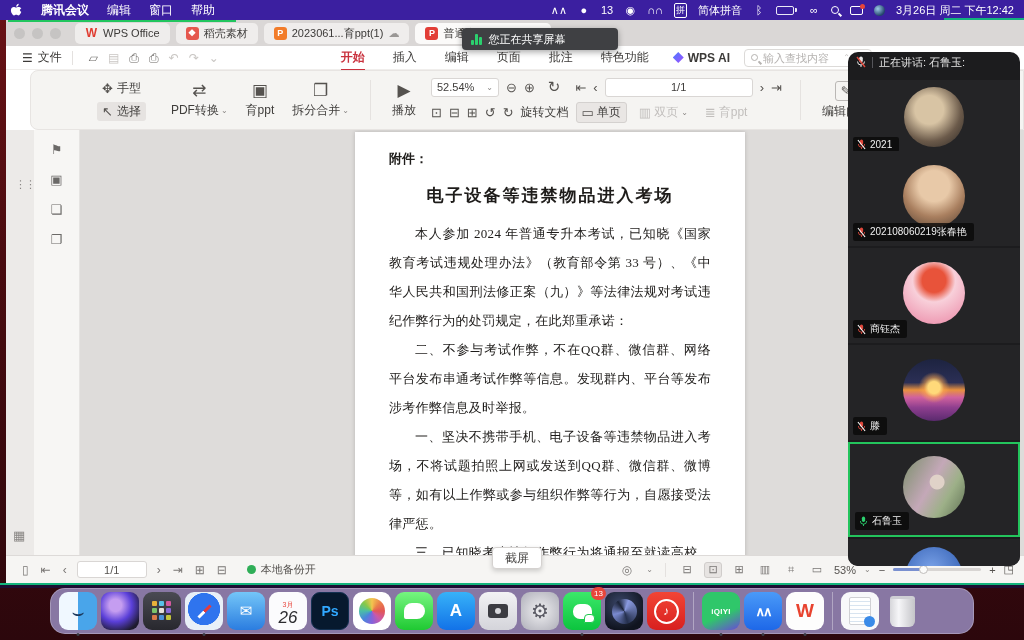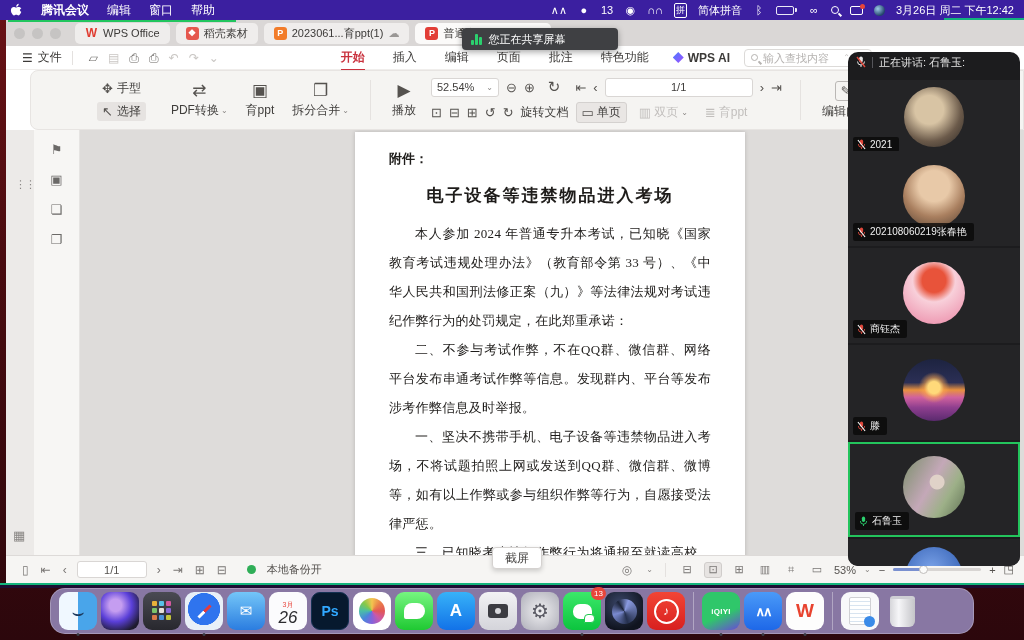--- a/index.html
+++ b/index.html
@@ -94,21 +94,21 @@
   .page{position:absolute;left:349px;top:2px;width:390px;height:600px;background:#fff;box-shadow:0 0 4px rgba(0,0,0,.18);
     font-family:"Liberation Serif", serif;color:#1e1c1a;padding:18px 34px 0;}
   .attach{font-size:13px;font-weight:bold;}
   .doc-title{text-align:center;font-size:17px;font-weight:bold;letter-spacing:2px;margin-top:16px;}
   .page p{font-size:13px;line-height:29px;text-align:justify;text-indent:2em;letter-spacing:.3px;}
   .page .p1{margin-top:12px;}
   
   .statusbar{position:absolute;left:0;bottom:0;width:100%;height:28px;background:#f6f5f3;border-top:1px solid #dddad8;display:flex;align-items:center;font-size:11px;color:#55524f;padding:0 10px;}
   .st-ico{font-size:12px;color:#7a7775;margin:0 6px;}
   .st-navbox{width:70px;height:17px;border:1px solid #d9d6d4;border-radius:3px;background:#fff;display:flex;align-items:center;justify-content:center;margin:0 4px;}
-  .backup{display:flex;align-items:center;gap:11px;margin-left:14px;}
+  .backup{display:flex;align-items:center;gap:5px;margin-left:14px;}
   .gdot{width:9px;height:9px;border-radius:50%;background:#2fae57;display:inline-block;}
   .st-right{margin-left:auto;display:flex;align-items:center;gap:8px;}
   .st-box{width:18px;height:16px;border-radius:3px;display:flex;align-items:center;justify-content:center;font-size:11px;color:#7a7775;}
   .st-box.sel{background:#e7e4e2;border:1px solid #d0cdcb;}
   .slider{position:relative;width:88px;height:3px;background:#d8d5d3;border-radius:2px;}
   .slider .fill{position:absolute;left:0;top:0;height:3px;width:30px;background:#7a90d0;border-radius:2px;}
   .slider .knob{position:absolute;left:26px;top:-3px;width:9px;height:9px;border-radius:50%;background:#fbfbfa;border:1px solid #c0bdbb;}
   .shot-float{position:absolute;left:486px;top:-9px;width:50px;height:22px;background:#fff;border:1px solid #d5d2d0;border-radius:4px;
     box-shadow:0 2px 5px rgba(0,0,0,.18);display:flex;align-items:center;justify-content:center;font-size:12px;color:#3f3d3b;z-index:5;}
   

